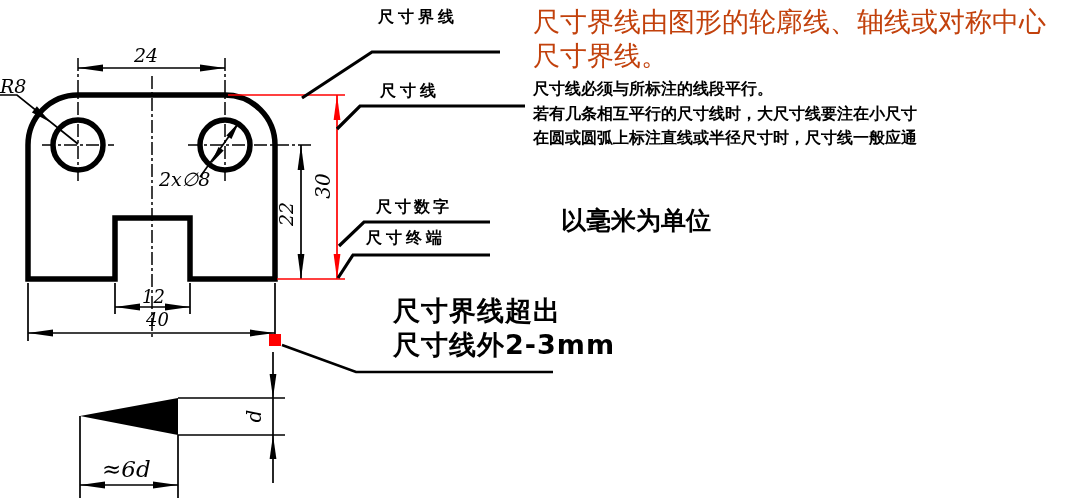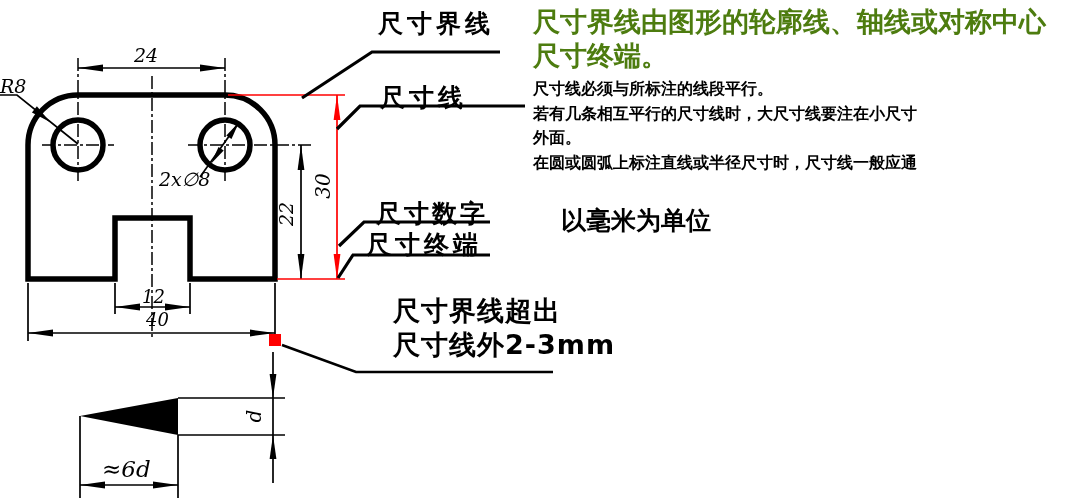--- a/index.html
+++ b/index.html
@@ -5,26 +5,26 @@
   html,body{margin:0;padding:0;background:#ffffff;}
   #stage{
     position:relative;width:1075px;height:500px;background:#ffffff;
     overflow:hidden;font-family:"DejaVu Sans",sans-serif;
   }
   #drawing-svg{position:absolute;left:0;top:0;}
   .callout{
     position:absolute;color:#000;font-weight:bold;white-space:nowrap;
     font-family:"DejaVu Sans",sans-serif;
   }
-  .callout.c-big{font-size:25px;letter-spacing:4px;text-align:right;}
+  .callout.c-big{font-size:16px;letter-spacing:4px;text-align:right;}
   .callout.c-prot{font-size:27px;letter-spacing:1px;margin-left:44px;}
   .note-line{white-space:nowrap;}
   #note-extension{
     position:absolute;left:533px;top:5px;width:536px;
-    font-size:27px;line-height:34px;font-weight:bold;color:#4d7c0f;
+    font-size:27px;line-height:34px;font-weight:normal;color:#c2410c;
   }
   #note-dimension{
     position:absolute;left:533px;top:77px;width:540px;
     font-size:16px;line-height:24.5px;font-weight:bold;color:#000;
   }
   #note-unit{
     position:absolute;left:561px;top:204px;
     font-size:25px;font-weight:bold;color:#000;white-space:nowrap;
   }
   .dimnum{
@@ -139,25 +139,24 @@
 
   <div class="callout c-big" style="left:378px;top:7px;">尺寸界线</div>
   <div class="callout c-big" style="left:380px;top:81px;">尺寸线</div>
   <div class="callout c-big" style="left:376px;top:197px;letter-spacing:3px;">尺寸数字</div>
   <div class="callout c-big" style="left:366px;top:228px;">尺寸终端</div>
   <div class="callout c-prot" style="left:349px;top:293px;">尺寸界线超出</div>
   <div class="callout c-prot" style="left:349px;top:327px;">尺寸线外2-3mm</div>
 
   <div id="note-extension">
     <div class="note-line">尺寸界线由图形的轮廓线、轴线或对称中心</div>
-    <div class="note-line">尺寸终端。</div>
+    <div class="note-line">尺寸界线。</div>
   </div>
 
   <div id="note-dimension">
     <div class="note-line">尺寸线必须与所标注的线段平行。</div>
     <div class="note-line">若有几条相互平行的尺寸线时，大尺寸线要注在小尺寸</div>
-    <div class="note-line">外面。</div>
     <div class="note-line">在圆或圆弧上标注直线或半径尺寸时，尺寸线一般应通</div>
   </div>
 
   <div id="note-unit">以毫米为单位</div>
 
 </div>
 
 </body></html>

